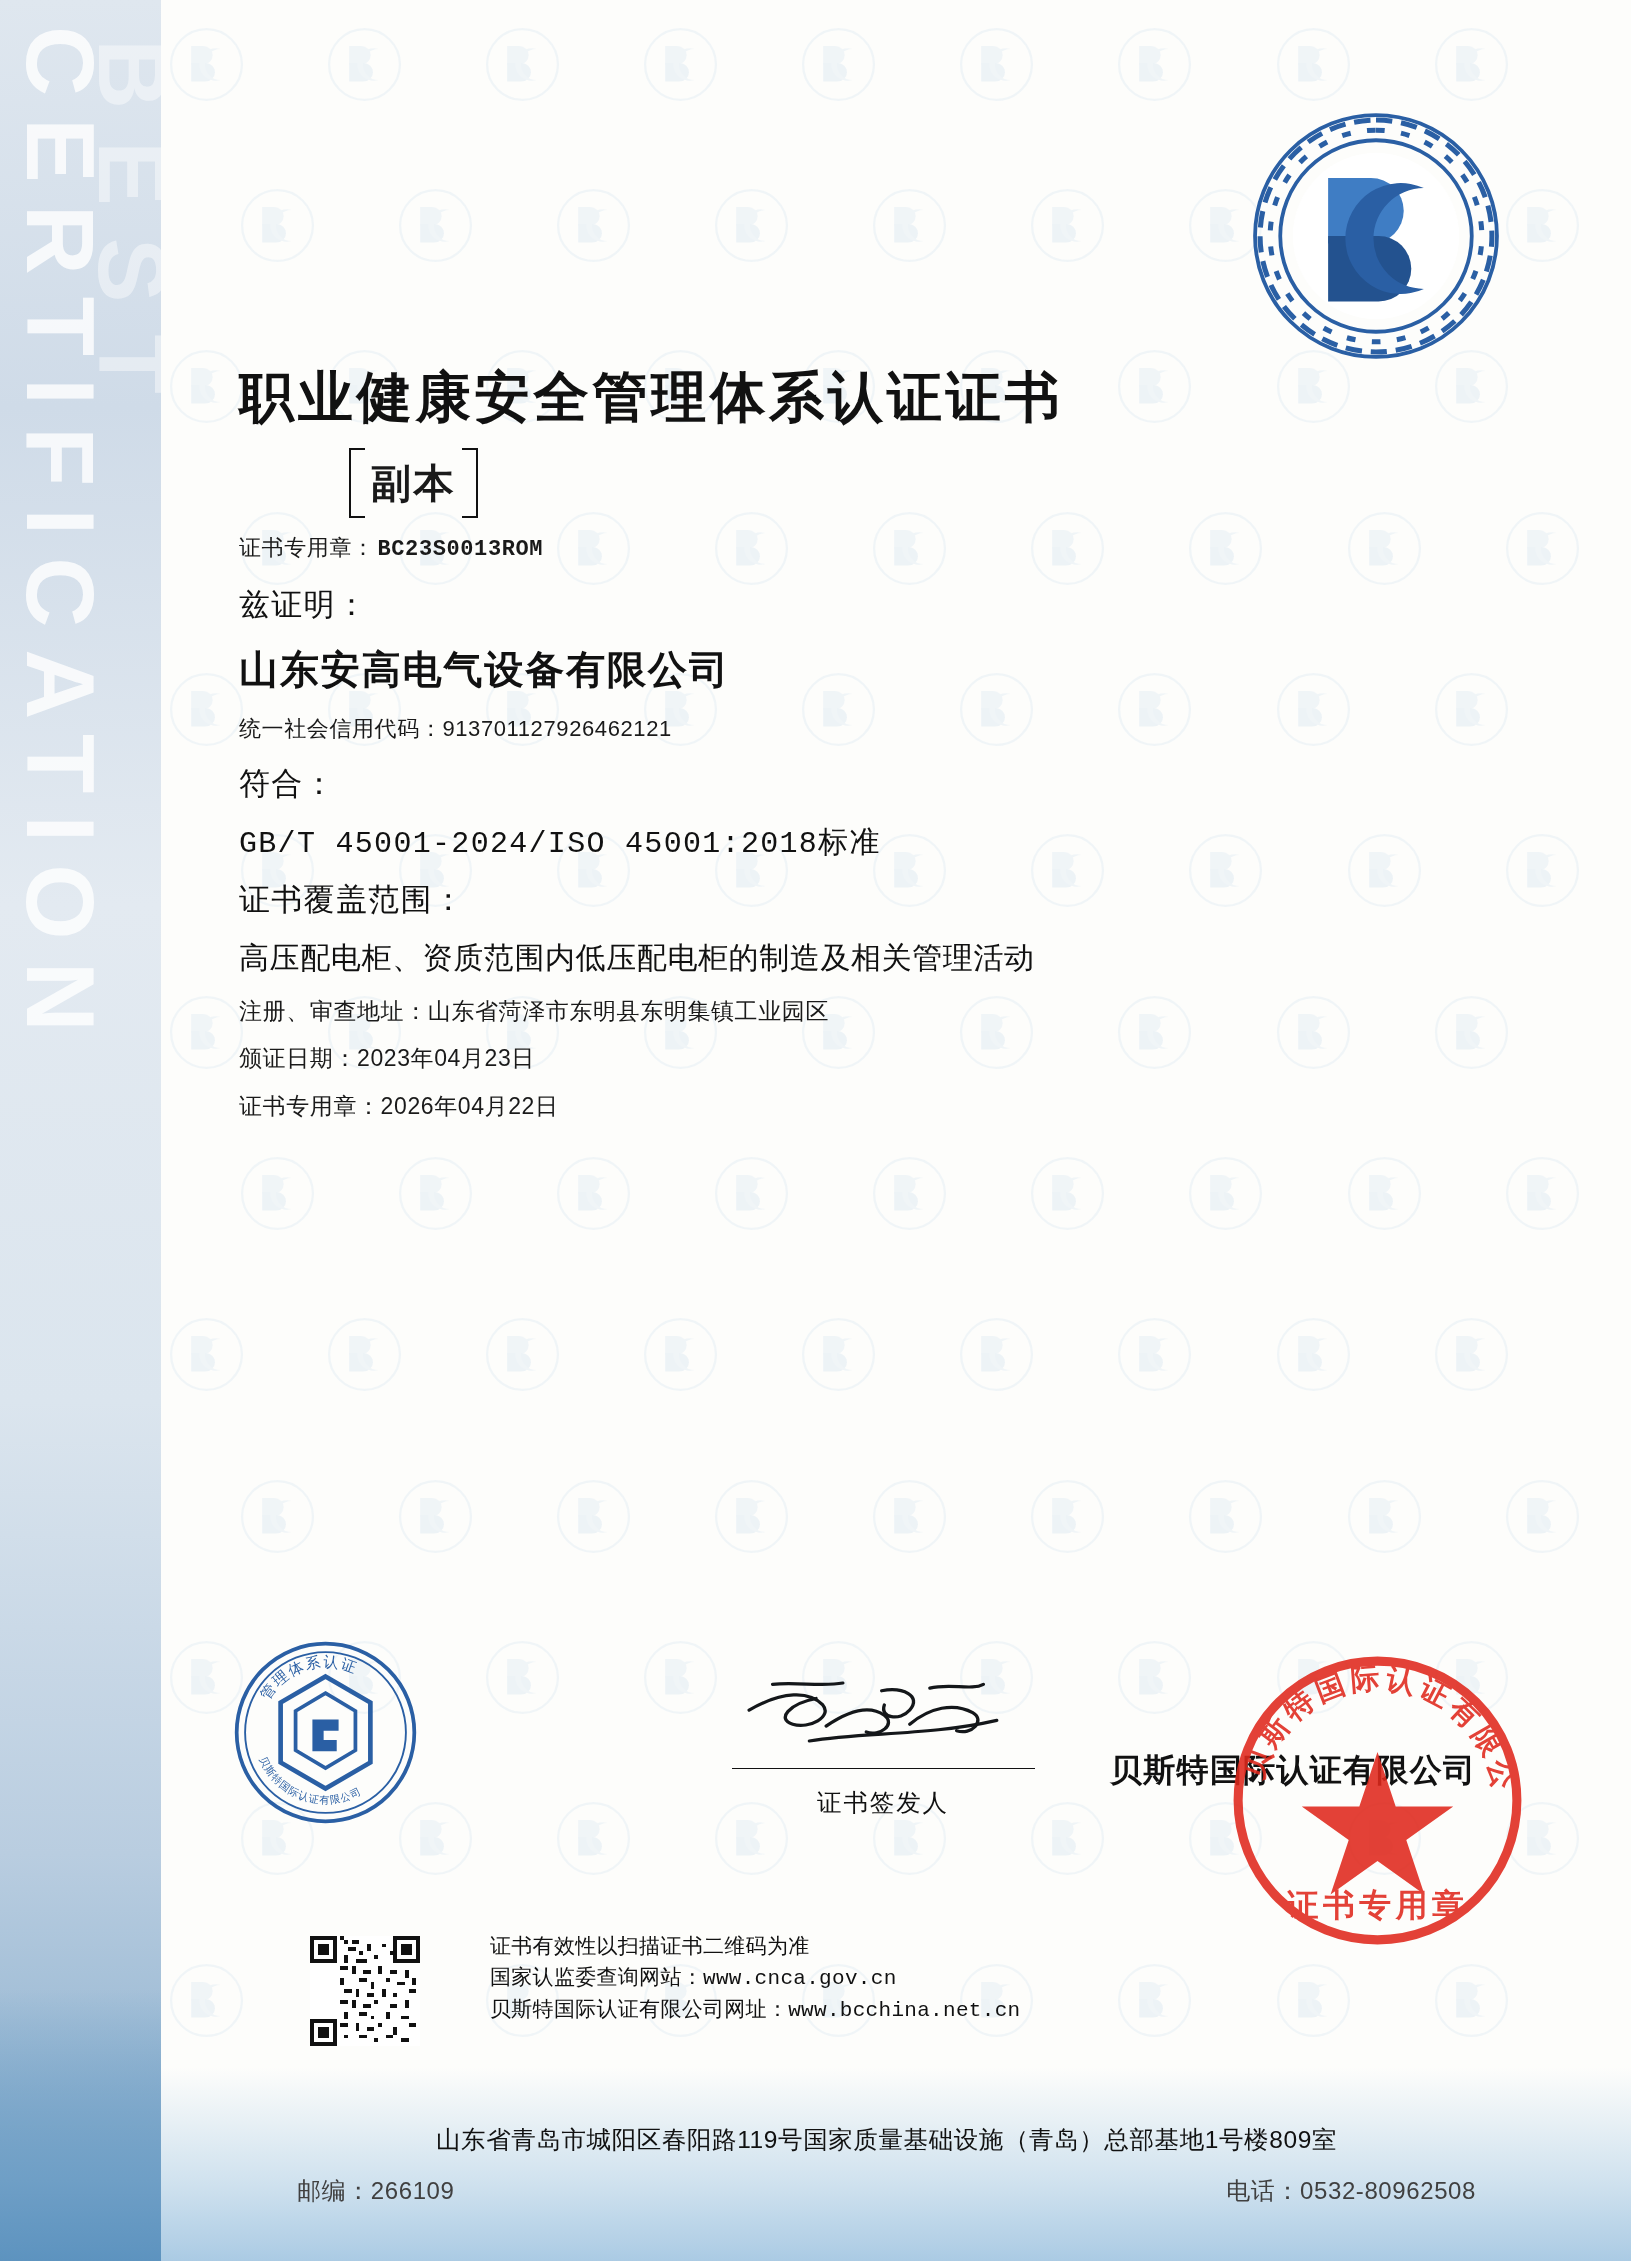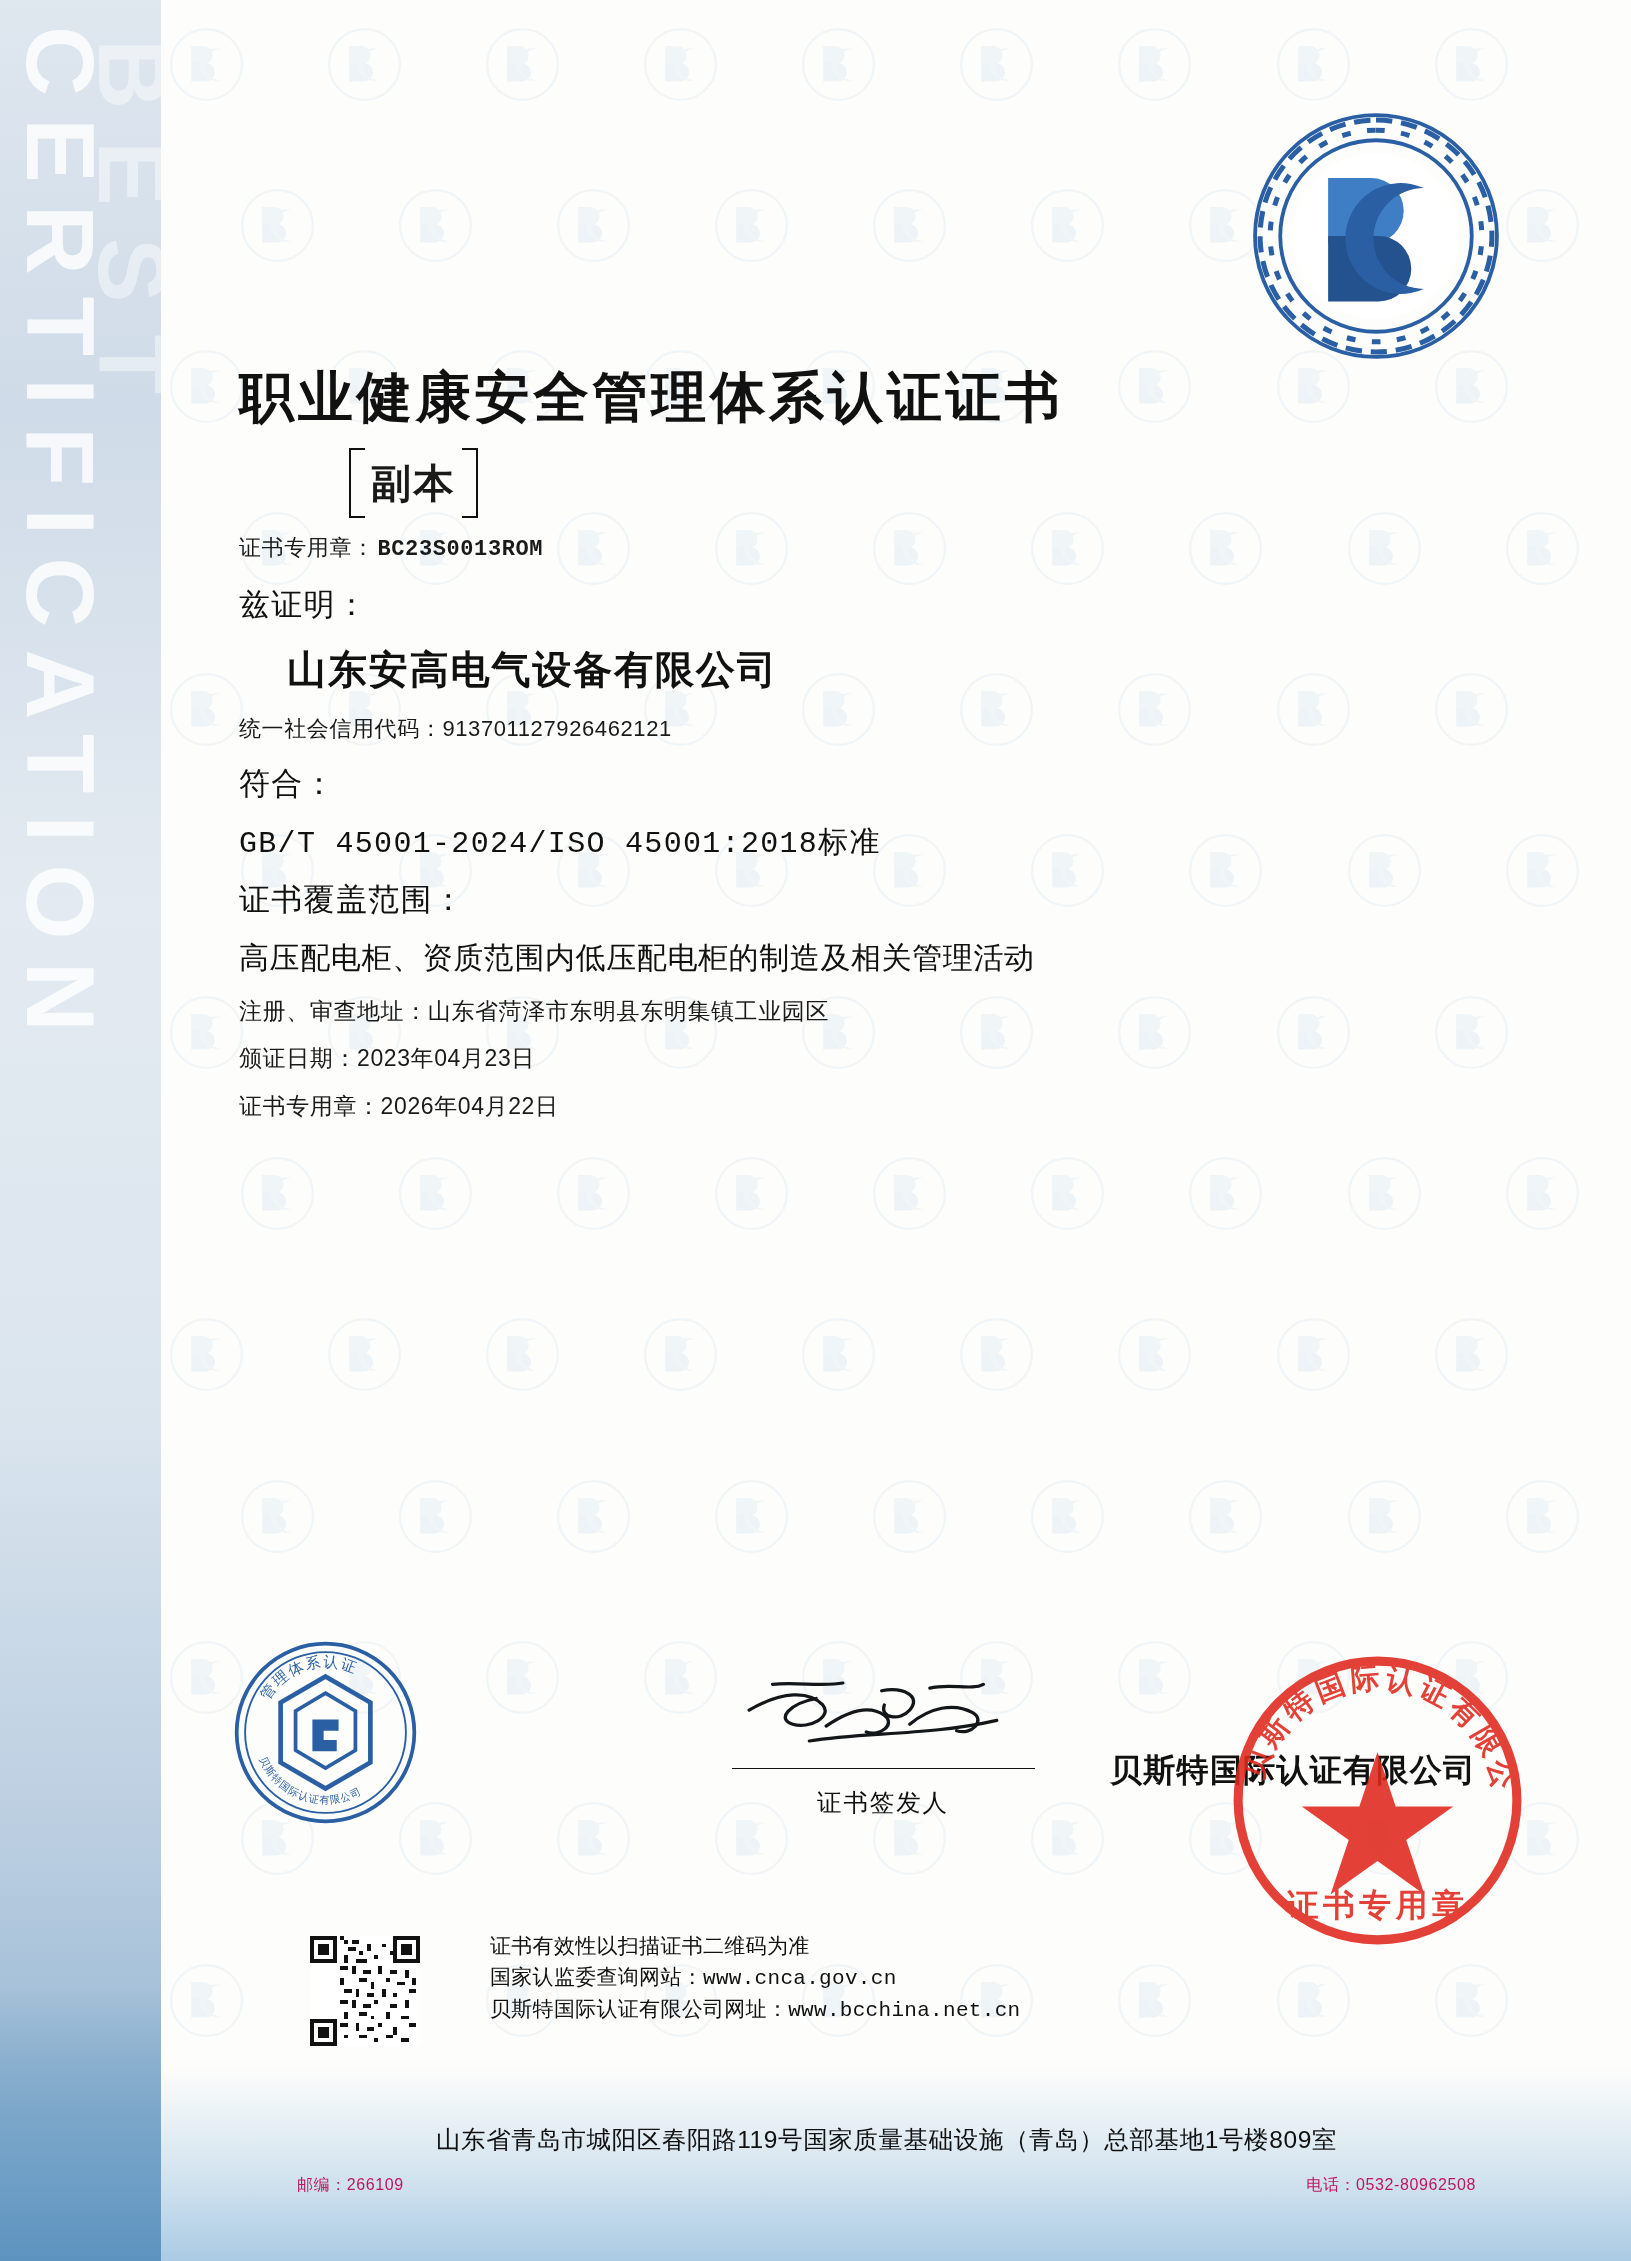--- a/index.html
+++ b/index.html
@@ -159,21 +159,20 @@
     font-size: 31px;
     font-weight: 500;
     letter-spacing: 1.3px;
     color: #111;
   }
   .company {
     font-size: 39px;
     font-weight: 700;
     letter-spacing: 1.9px;
     color: #111;
-    margin-left: 48px;
   }
   .standard {
     font-family: "Liberation Mono", "DejaVu Sans Mono", monospace;
     font-size: 30px;
     letter-spacing: 1.3px;
     color: #111;
   }
   .scope-text {
     font-size: 30px;
     letter-spacing: 0.6px;
@@ -281,23 +280,23 @@
   .footer-addr {
     font-size: 24.5px;
     letter-spacing: 0.6px;
     color: #111;
     text-align: center;
     margin-bottom: 19.4px;
   }
   .footer-row {
     display: flex;
     justify-content: space-between;
-    font-size: 16px;
+    font-size: 24px;
     letter-spacing: 0.6px;
-    color: #be185d;
+    color: #404040;
     padding: 0 58px 0 58px;
   }
 </style>
 </head>
 <body>
 
 <div class="page">
 
   <div class="watermarks" id="wm-layer">
       <div class="wm" style="left:168px;top:26px">

